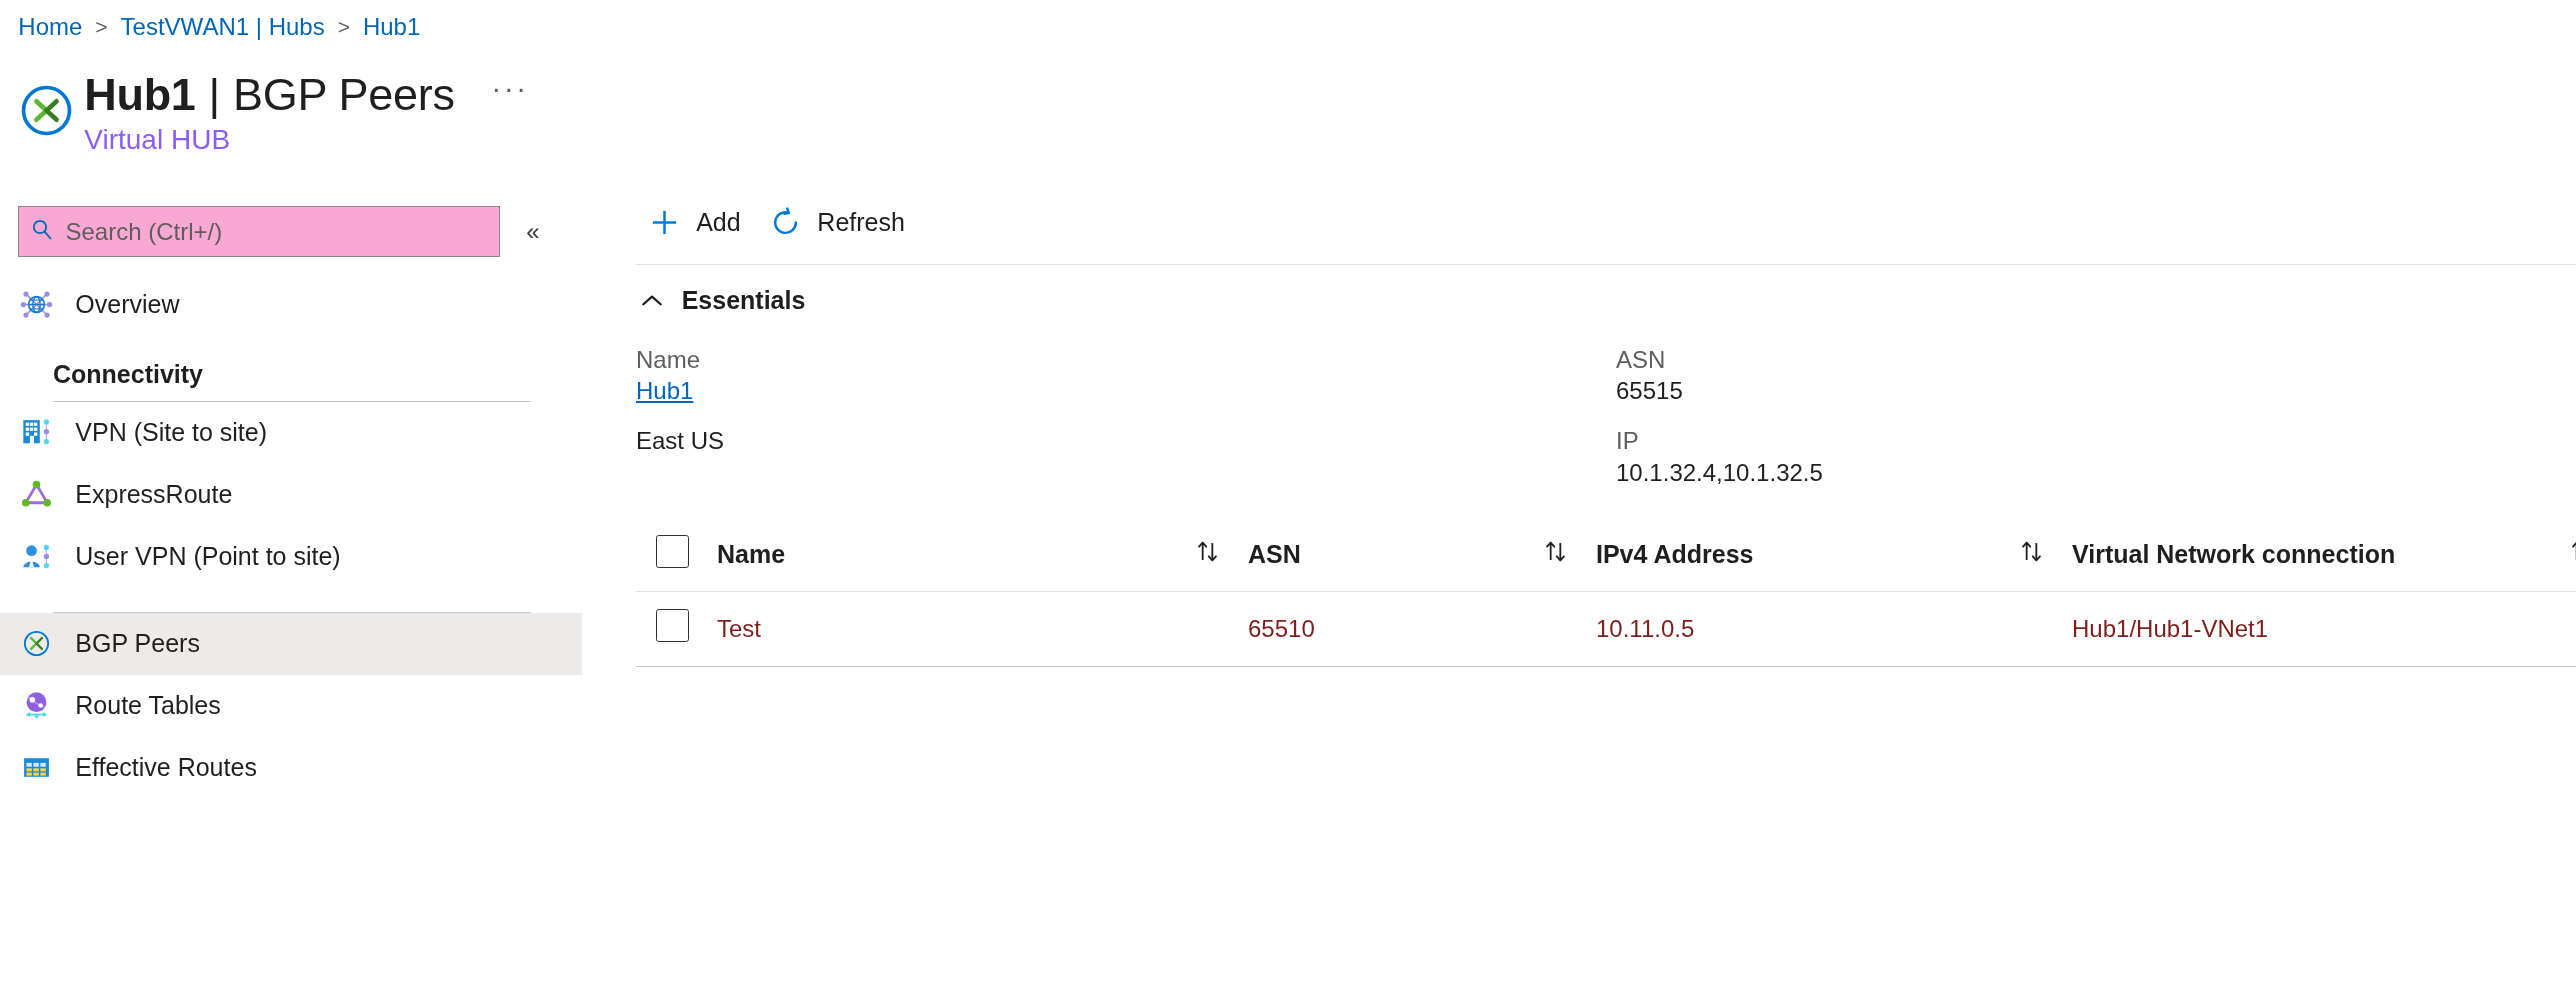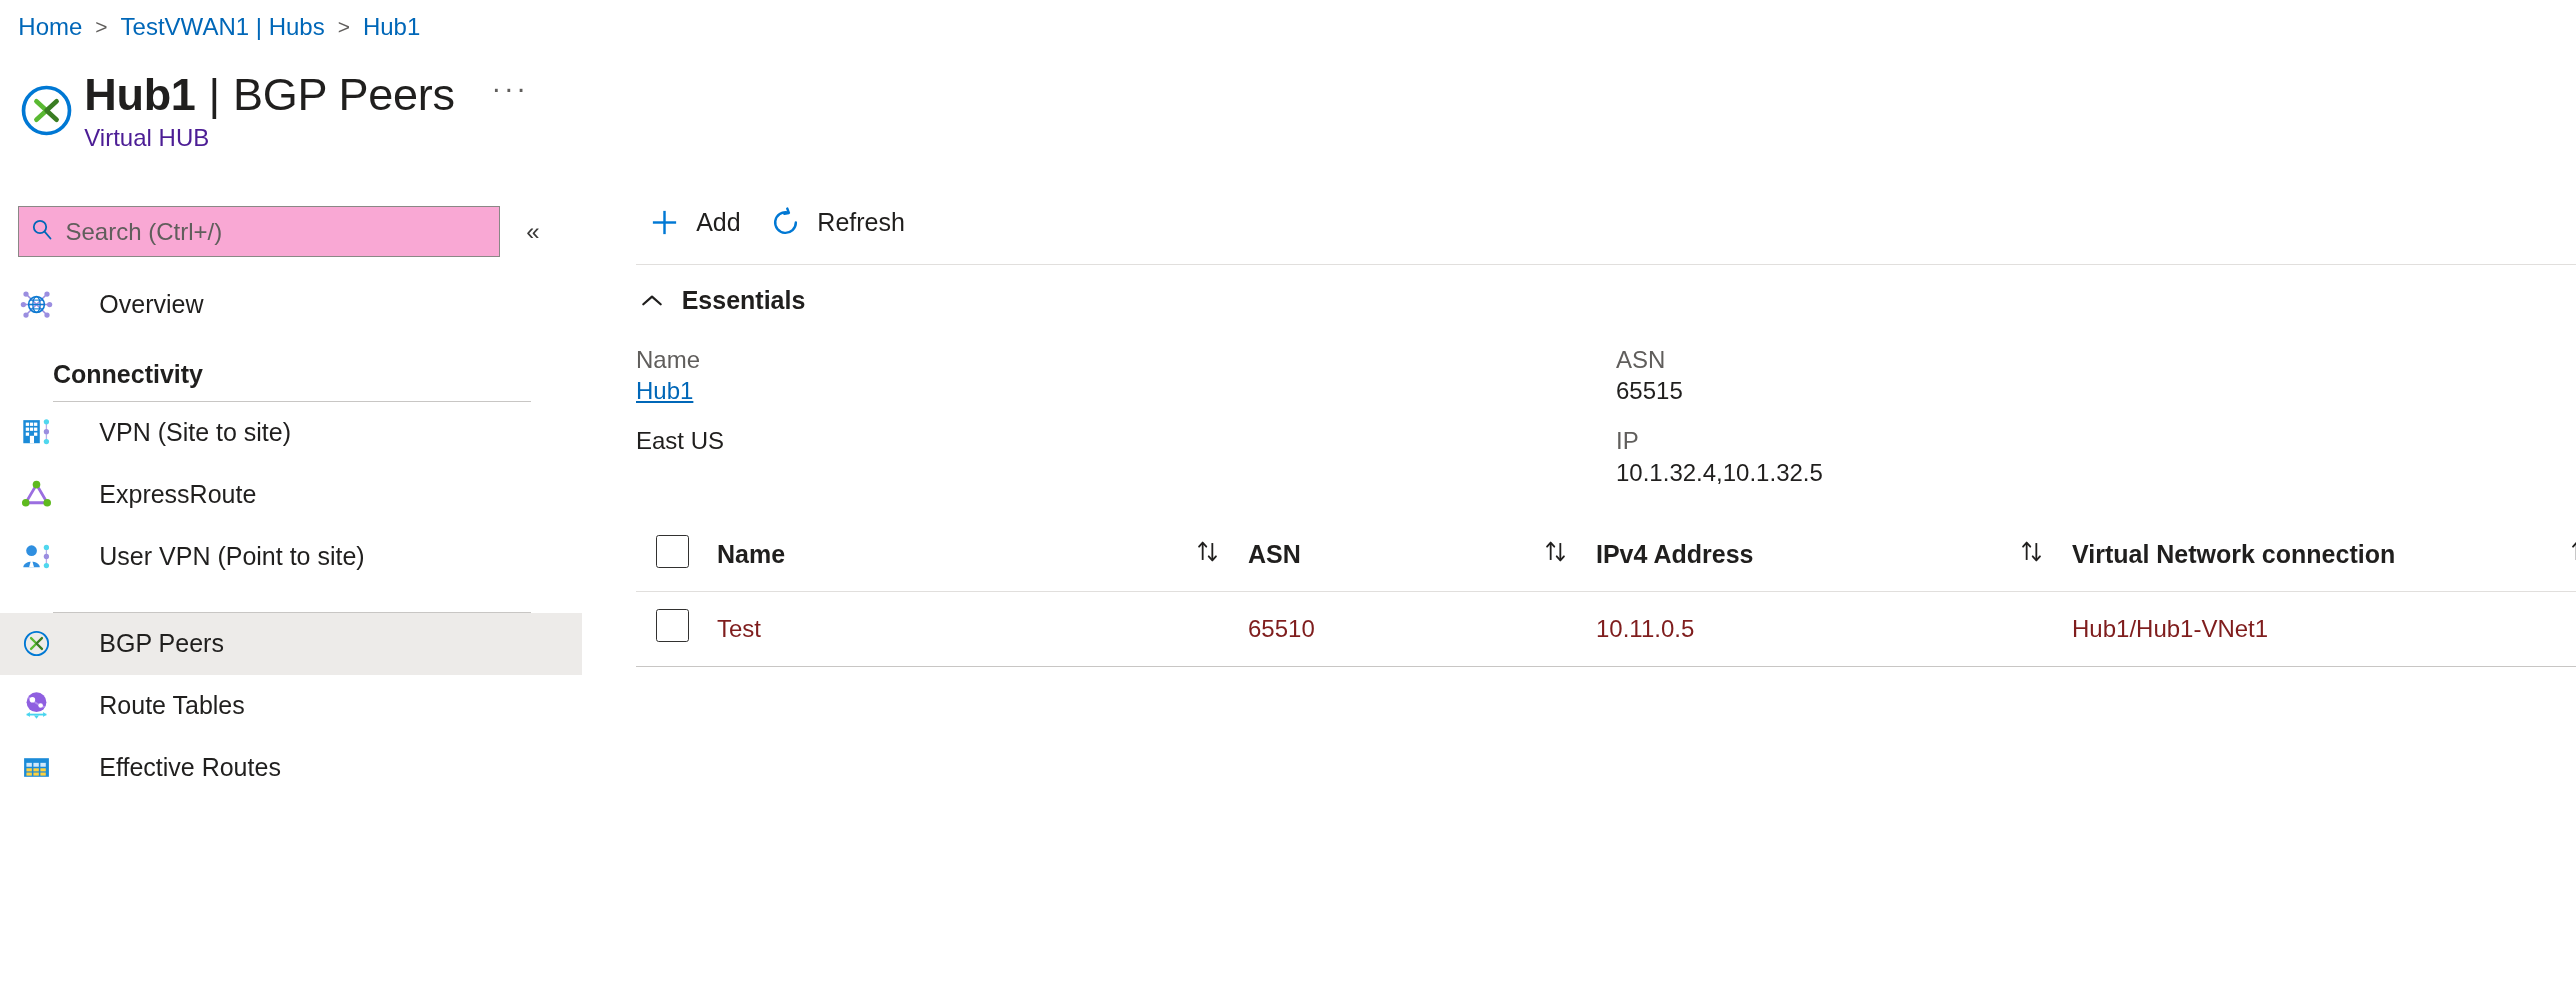--- a/index.html
+++ b/index.html
@@ -67,22 +67,22 @@
     margin-left: 37px;
     color: #605e5c;
     font-size: 29px;
     letter-spacing: 2.7px;
     line-height: 1;
     padding-bottom: 13px;
     cursor: pointer;
     user-select: none;
   }
   #page-subtitle {
-    font-size: 24px;
-    color: #4c1d95;
+    font-size: 28px;
+    color: #8b5cf6;
     margin-top: 5.5px;
   }
 
   
   #leftnav {
     position: absolute;
     left: 0; top: 206px;
     width: 582px;
     height: 787px;
   }
@@ -120,21 +120,20 @@
   }
 
   .nav-item {
     height: 62px;
     display: flex;
     align-items: center;
     padding-left: 18.3px;
     cursor: pointer;
     font-size: 25px;
     color: #201f1e;
-    gap: 24px;
   }
   .nav-item.selected { background: #edebe9; }
   .nav-item .nav-ico {
     width: 37px; height: 37px;
     flex: none;
     margin-right: 20px;
     display: flex; align-items: center; justify-content: center;
   }
   .nav-group {
     padding-left: 23px;

